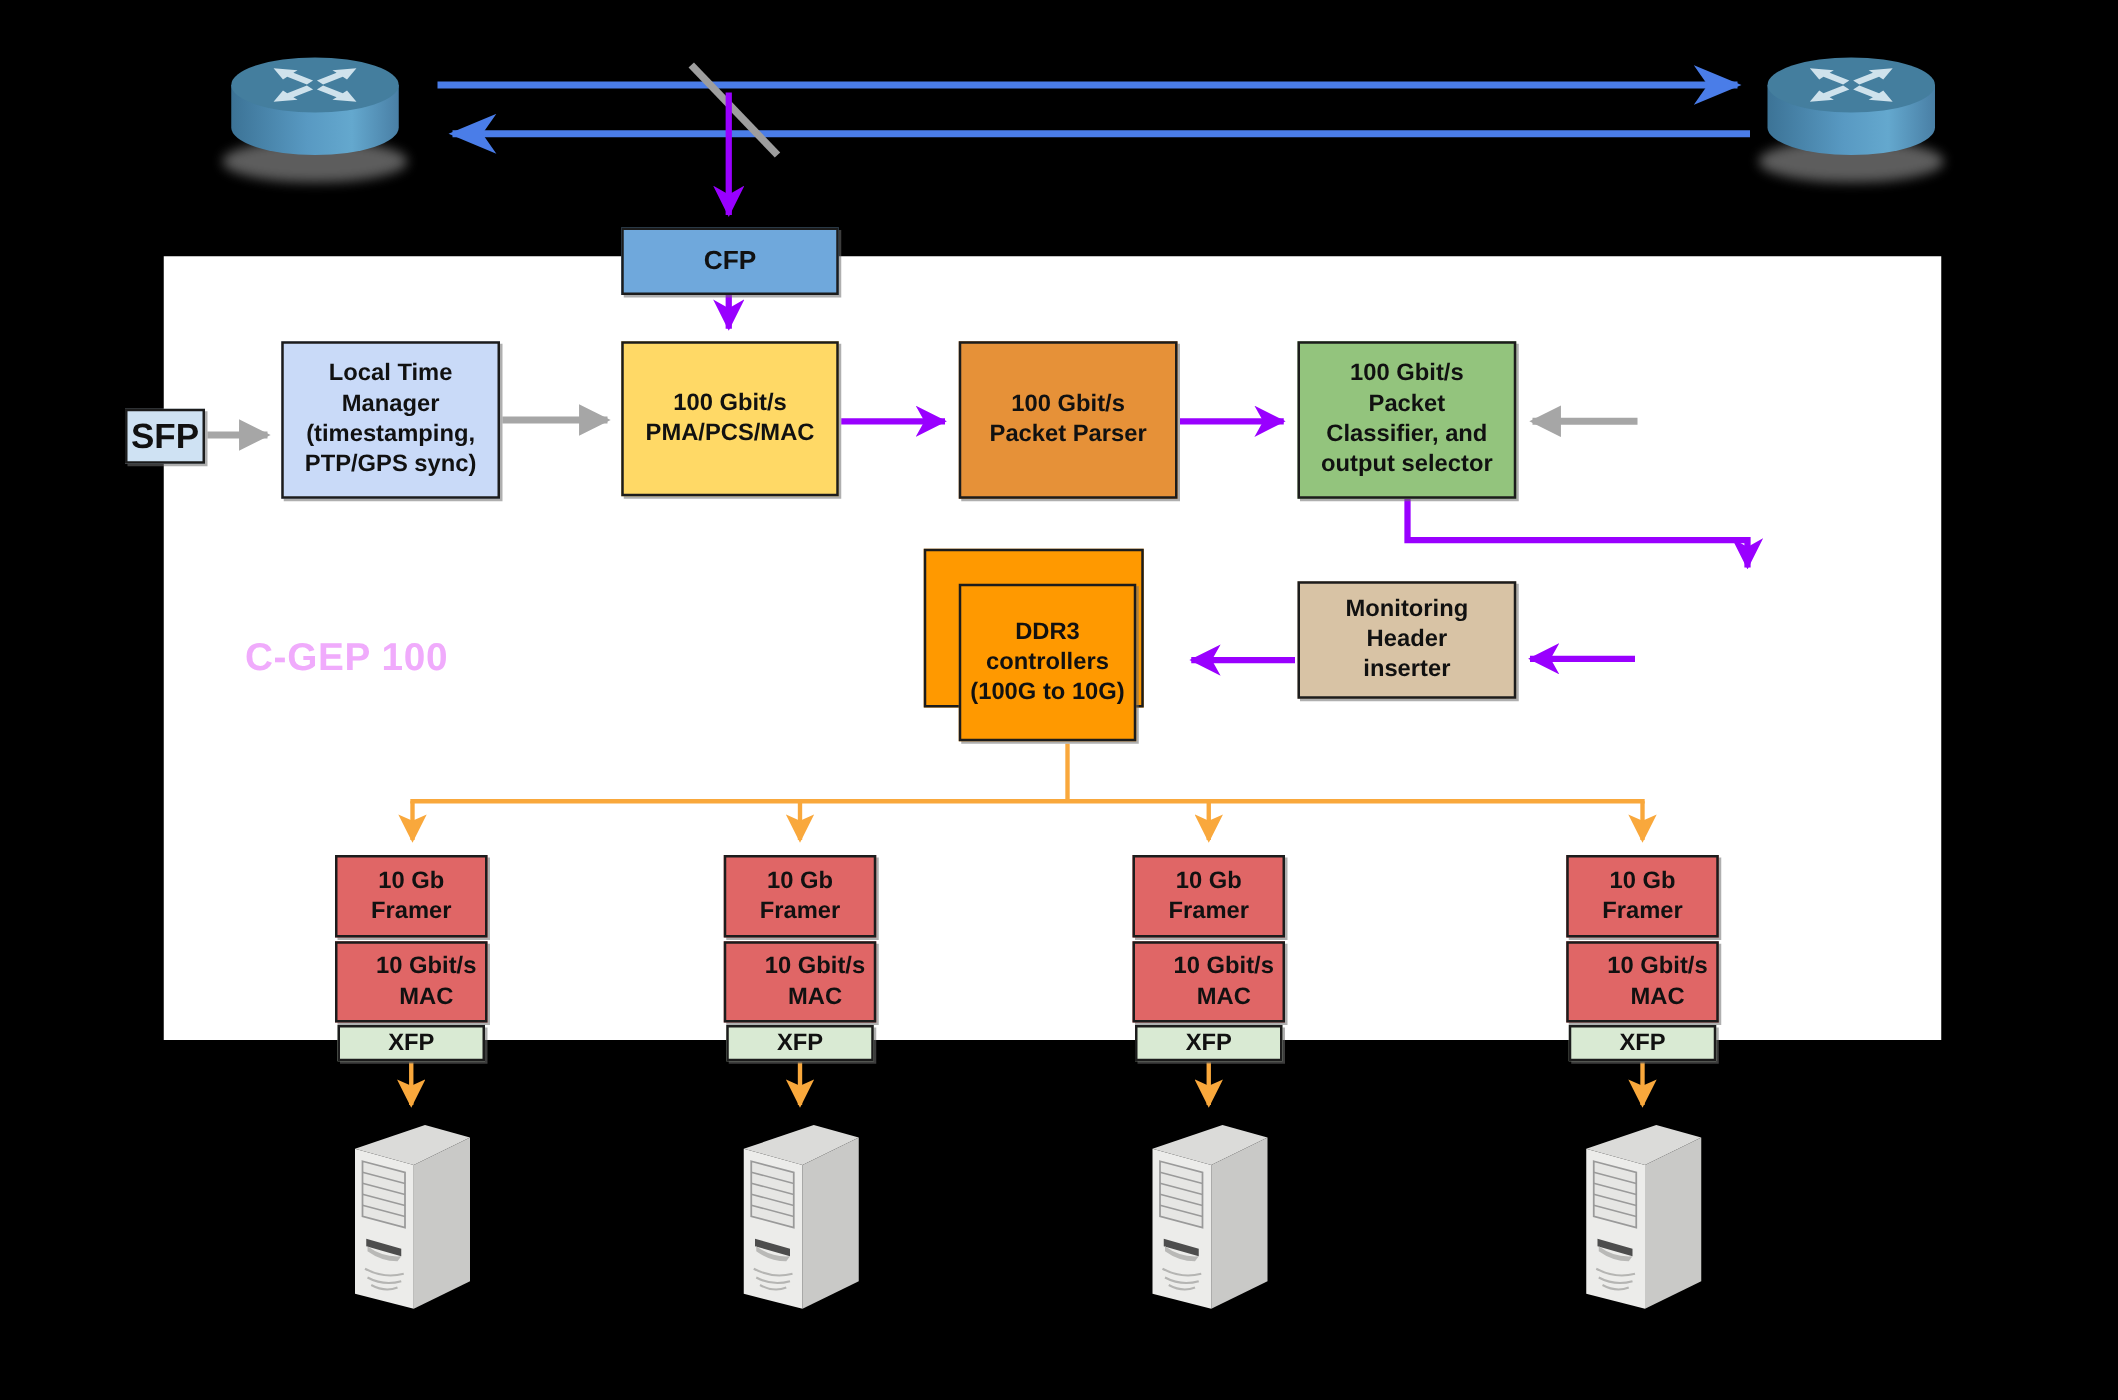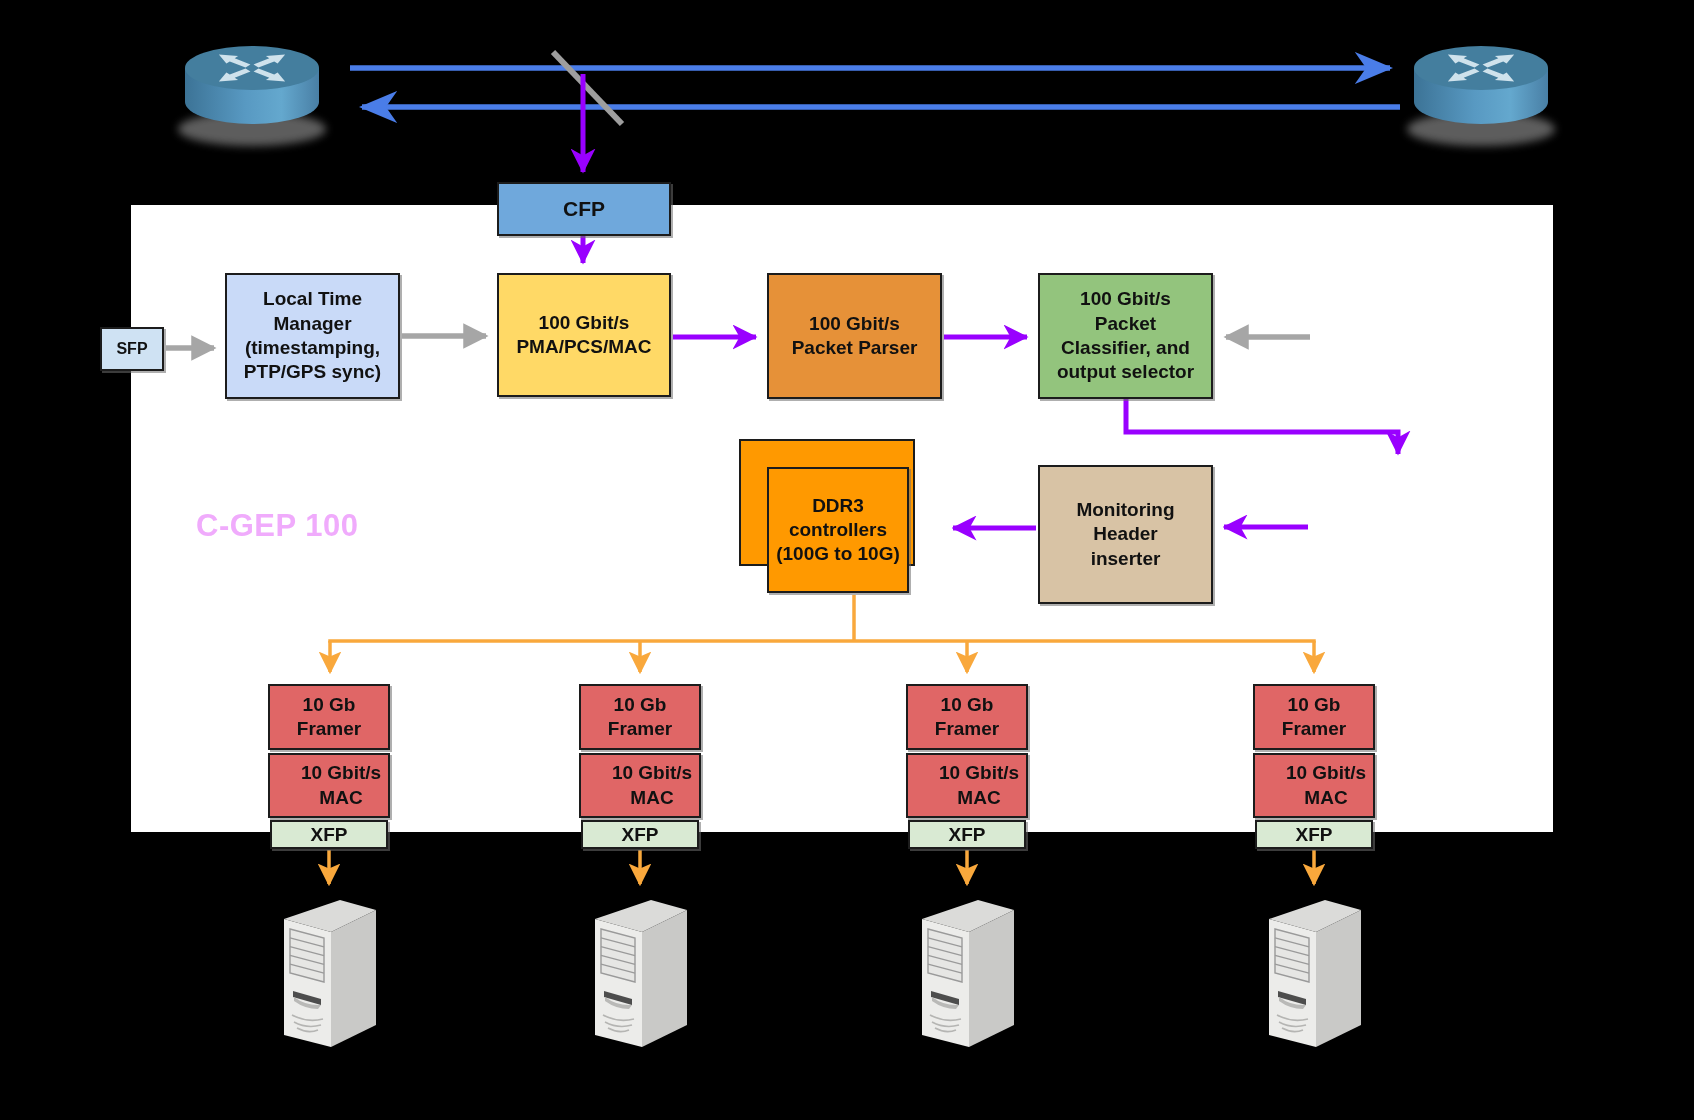--- a/index.html
+++ b/index.html
@@ -11,29 +11,29 @@
     position:absolute;left:131px;top:205px;width:1422px;height:627px;
     background:var(--board,#fff);
   }
   #wires{position:absolute;left:0;top:0;z-index:2;}
   .box{
     position:absolute;z-index:3;display:flex;align-items:center;justify-content:center;
     text-align:center;font-weight:bold;color:#111;font-size:19px;line-height:1.28;
     border:2px solid #1c1c1c;white-space:pre-line;box-sizing:border-box;
     box-shadow:2px 2px 0 rgba(110,110,110,.55);
   }
-  .b-sfp   {left:100px;top:327px;width:64px;height:44px;background:var(--sfp_fill);font-size:16px;}
+  .b-sfp   {left:100px;top:327px;width:64px;height:44px;background:var(--sfp_fill);font-size:28px;}
   .b-cfp   {left:497px;top:182px;width:174px;height:54px;background:var(--cfp_fill);font-size:21px;}
   .b-ltm   {left:225px;top:273px;width:175px;height:126px;background:var(--ltm_fill);}
   .b-pma   {left:497px;top:273px;width:174px;height:124px;background:var(--pma_fill);}
   .b-parser{left:767px;top:273px;width:175px;height:126px;background:var(--parser_fill);}
   .b-class {left:1038px;top:273px;width:175px;height:126px;background:var(--classifier_fill);}
   .b-pcie  {left:1312px;top:273px;width:173px;height:126px;background:var(--pcie_fill);}
   .b-chunk {left:1310px;top:465px;width:175px;height:127px;background:var(--chunker_fill);}
-  .b-insert{left:1038px;top:465px;width:175px;height:139px;background:var(--inserter_fill);}
+  .b-insert{left:1038px;top:465px;width:175px;height:94px;background:var(--inserter_fill);}
   .b-ddr3-back {left:739px;top:439px;width:176px;height:127px;background:var(--ddr3_fill);box-shadow:none;}
   .b-ddr3-front{left:767px;top:467px;width:142px;height:126px;background:var(--ddr3_fill);}
   .b-framer{top:684px;width:122px;height:66px;background:var(--framer_fill);}
   .b-mac   {top:753px;width:122px;height:65px;background:var(--mac_fill);padding-left:24px;}
   .b-xfp   {top:820px;width:118px;height:29px;background:var(--xfp_fill);line-height:1;}
   .c1f{left:268px}.c2f{left:579px}.c3f{left:906px}.c4f{left:1253px}
   .c1x{left:270px}.c2x{left:581px}.c3x{left:908px}.c4x{left:1255px}
   #cgep-title{
     position:absolute;left:196px;top:508px;z-index:3;font-weight:bold;color:#f0abfc;
     font-size:31px;letter-spacing:.5px;

